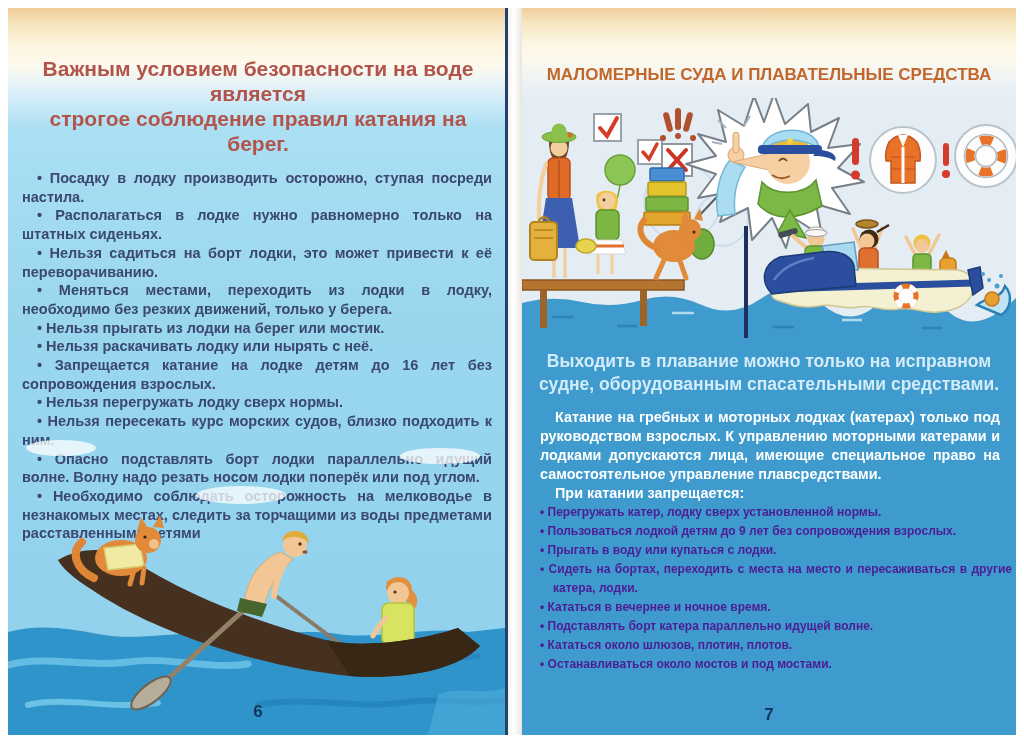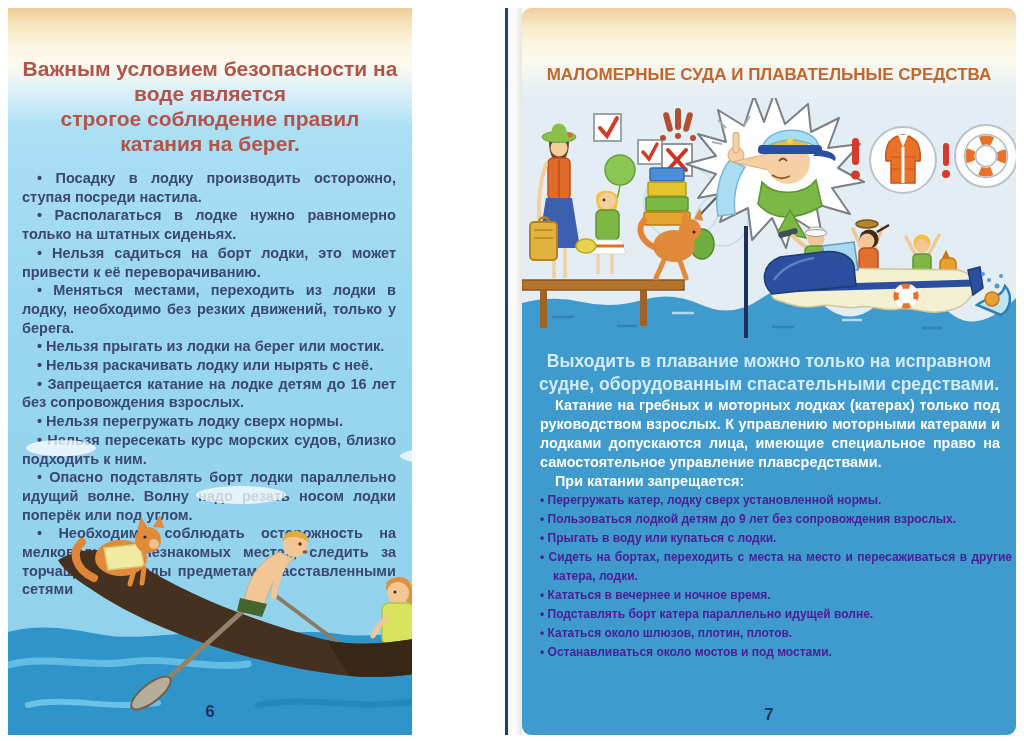--- a/index.html
+++ b/index.html
@@ -1,35 +1,35 @@
 <!DOCTYPE html>
 <html><head>
 <meta charset="utf-8">
 <style>
   html,body{margin:0;padding:0;background:#ffffff;}
   body{width:1024px;height:741px;font-family:"Liberation Sans","DejaVu Sans",sans-serif;}
   .spread{position:relative;width:1024px;height:741px;background:#ffffff;overflow:hidden;border-right:2px solid #d8d8d8;}
   .page{position:absolute;top:8px;bottom:6px;overflow:hidden;}
-  .page-left{left:8px;width:404px;
+  .page-left{left:8px;width:500px;
     background:linear-gradient(180deg,#f0cd9a 0px,#f7e7c2 18px,#fcf5e0 38px,#fdfaee 58px,#d9effa 86px,#abdff4 120px,#9ad7ef 300px,#8fd0ec 100%);}
   .page-right{left:522px;width:494px;
-    background:linear-gradient(180deg,#f0cd9a 0px,#f7e7c2 16px,#fcf5e0 34px,#fdfaee 52px,#e9f0f6 80px,#e5edf4 95px,#e5edf4 100%);border-radius:9px;}
+    background:linear-gradient(180deg,#f0cd9a 0px,#f7e7c2 16px,#fcf5e0 34px,#fdfaee 52px,#e9f0f6 80px,#e5edf4 95px,#e5edf4 100%);}
   .gutter{position:absolute;left:505px;top:8px;bottom:6px;width:17px;background:linear-gradient(90deg,#24416b 0px,#24416b 3px,#f4f2ee 3px,#ffffff 9px,#e9e6e0 17px);}
   .lp-title{margin:0 12px;padding-top:48px;text-align:center;color:#b2544a;font-size:21px;line-height:25px;font-weight:bold;}
   .lp-rules{margin:13px 16px 0 14px;color:#3b4870;font-size:14.5px;line-height:18.7px;font-weight:bold;text-align:justify;}
   .lp-rules p{margin:0;text-indent:15px;}
   .lp-rules p::before{content:"• ";}
   .illu-left{position:absolute;left:0;bottom:0;width:497px;height:235px;display:block;}
   .pagenum{position:absolute;left:0;right:0;bottom:13px;text-align:center;color:#17335c;font-size:17px;font-weight:bold;}
   .cloud{position:absolute;background:rgba(255,255,255,0.75);border-radius:50%;}
   .rp-title{margin:0 8px;padding-top:56px;text-align:center;color:#c2662a;font-size:17px;line-height:21px;font-weight:bold;}
   .illu-right{position:absolute;left:0;top:90px;width:494px;height:240px;display:block;}
   .blue-panel{position:absolute;left:0;right:0;top:330px;bottom:0;background:#3f9ace;}
   .rp-subtitle{margin:0 6px;padding-top:12px;text-align:center;color:#d3ecf8;font-size:17.5px;line-height:23px;font-weight:bold;}
-  .rp-intro{margin:0 16px 0 18px;color:#ffffff;font-size:14.4px;line-height:19px;font-weight:bold;text-align:justify;text-indent:15px;}
+  .rp-intro{margin:12px 16px 0 18px;color:#ffffff;font-size:14.4px;line-height:19px;font-weight:bold;text-align:justify;text-indent:15px;}
   .rp-label{margin:0 16px 0 18px;color:#ffffff;font-size:14.4px;line-height:19px;font-weight:bold;text-indent:15px;}
   .rp-list{margin:0 4px 0 18px;padding:0;list-style:none;color:#4c1d95;font-size:12px;line-height:19px;font-weight:bold;text-align:justify;}
   .rp-list li{padding-left:13px;text-indent:-13px;}
   .rp-list li::before{content:"• ";}
   .pagenum-right{position:absolute;left:0;right:0;bottom:10px;text-align:center;color:#123a63;font-size:17px;font-weight:bold;}
 </style>
 </head>
 <body>
 
 <div class="spread">

